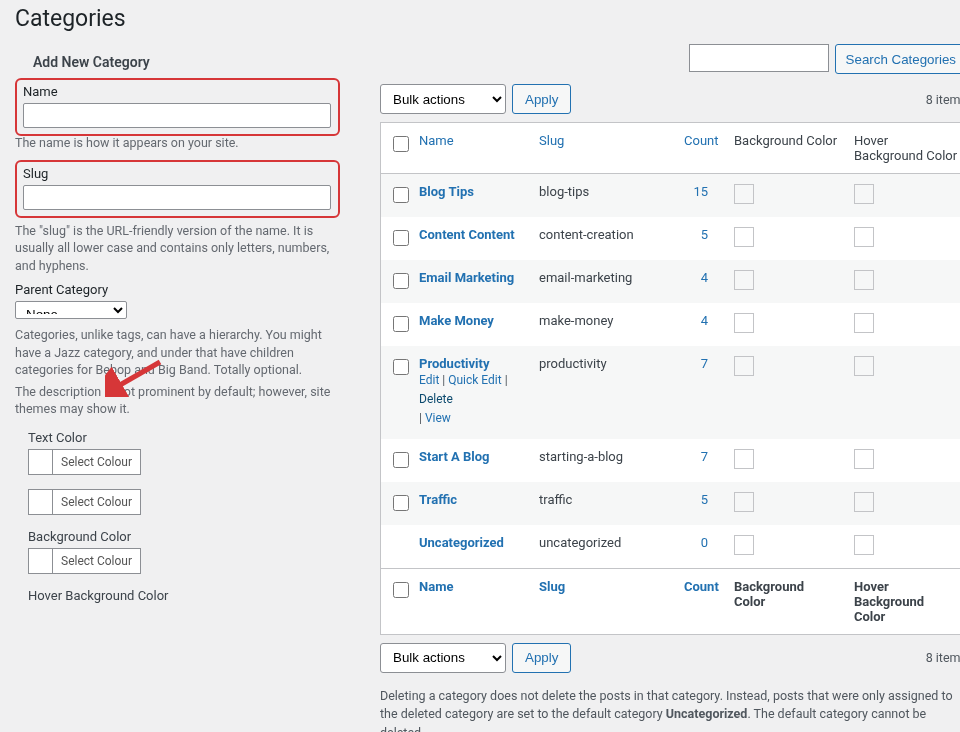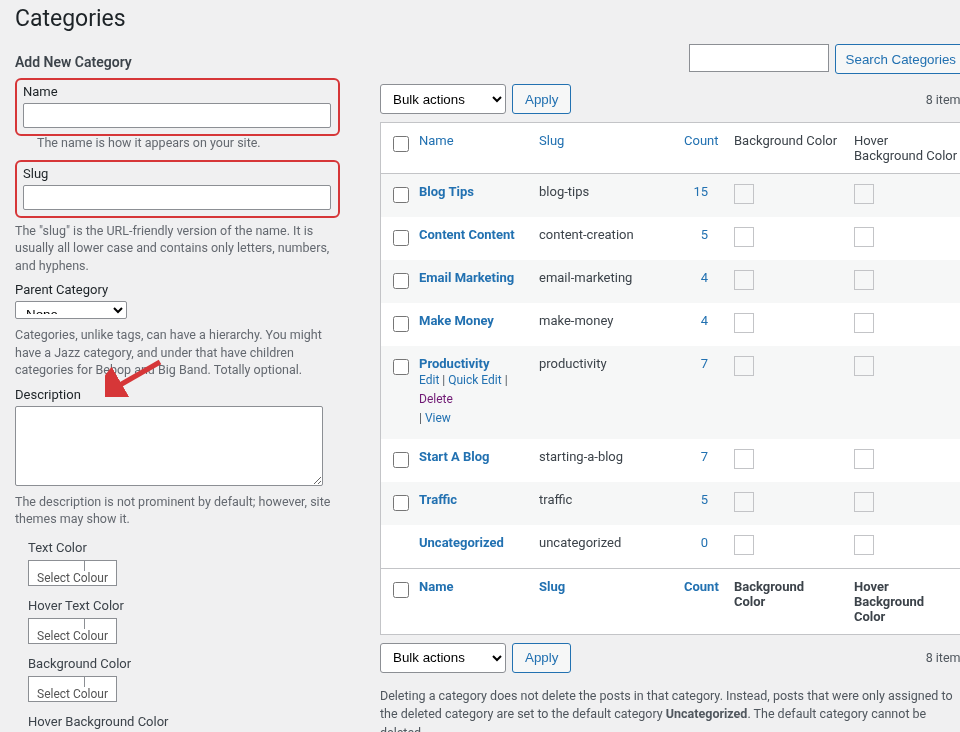--- a/index.html
+++ b/index.html
@@ -13,53 +13,53 @@
     width: 960px;
   }
   h1 { font-size: 23px; font-weight: 400; margin: 0 0 12px; color:#1d2327;}
   a { color: #2271b1; text-decoration: none; }
   .top-area { display:flex; gap:20px; align-items:flex-start;}
   .left-col { width: 325px; flex:0 0 325px; }
   .right-col { flex:1; margin-left:20px; position:relative;}
   .search-row { display:flex; justify-content:flex-end; gap:6px; margin-bottom:10px;}
   .search-row input[type=text]{ width:140px; height:28px; border:1px solid #8c8f94; padding:0 6px; background:#fff;}
   .search-row button { height:30px; padding:0 10px; border:1px solid #2271b1; background:#f6f7f7; color:#2271b1; border-radius:3px; cursor:pointer;}
-  .sub-heading { font-size:14px; font-weight:600; margin:10px 0 8px; }
+  .sub-heading { font-size:14px; font-weight:600; margin:10px 18px 8px; }
   .form-row { margin: 8px 0 0; }
   .form-row label { display:block; margin-bottom:4px; font-size:13px; color:#1d2327;}
   .form-row input[type=text], .form-row select, .form-row textarea {
     width: 308px; border:1px solid #8c8f94; background:#fff; padding:4px 6px; border-radius:2px;
   }
   .form-row select { width:112px; height:18px; }
   .form-row textarea { height:80px; resize:both; }
   .hint { font-size:12.5px; color:#646970; line-height:1.4; margin-top:4px; max-width:320px;}
   .color-row { margin:12px 13px 4px; }
   .color-row .label { font-size:13px; margin-bottom:4px;}
-  .select-colour { display:inline-flex; align-items:center; border:1px solid #8c8f94; height:26px; background:#fff; cursor:pointer;flex-direction:column;}
+  .select-colour { display:inline-flex; align-items:center; border:1px solid #8c8f94; height:26px; background:#fff; cursor:pointer;}
   .select-colour .swatch { width:24px; height:24px; border-right:1px solid #8c8f94; background:#fff;}
   .select-colour .txt { padding:0 8px; font-size:12px; color:#555;}
   .highlight-box { border:2px solid #d63638; border-radius:6px; padding:4px 6px 6px; margin-top:8px;}
   .table-wrap { background:#fff; border:1px solid #c3c4c7; }
   table.cats { width:100%; border-collapse:collapse; table-layout:fixed;}
   table.cats th, table.cats td { text-align:left; padding:10px 8px; font-size:13px; vertical-align:top;}
   table.cats thead th { font-weight:400; border-bottom:1px solid #c3c4c7;}
   table.cats tfoot th { border-top:1px solid #c3c4c7;}
   table.cats tbody tr { border-bottom:0; }
   table.cats tbody tr:nth-child(odd){ background:#f6f7f7;}
   table.cats tbody tr:nth-child(even){ background:#fff;}
   .col-cb { width:30px;}
   .col-name { width:120px;}
   .col-slug { width:145px;}
   .col-count { width:50px; text-align:right;}
   .col-bg { width:120px;}
   .col-hbg { width:120px;}
   .th-sortable { color:#2271b1; cursor:pointer;}
   .row-name { font-weight:700; }
   .row-actions { font-size:12px; color:#50575e; line-height:1.6;}
-  .row-actions .del { color:#701a75; }
+  .row-actions .del { color:#0c4a6e; }
   .count-link { text-align:right; display:block; padding-right:10px;}
   .color-box { width:20px; height:20px; border:1px solid #c3c4c7; display:inline-block;}
   .bulk-row { display:flex; justify-content:space-between; align-items:center; margin:8px 0;}
   .bulk-left { display:flex; gap:6px; align-items:center;}
   select.bulk { height:30px; border:1px solid #8c8f94; background:#fff; padding:0 24px 0 8px; border-radius:3px; min-width:110px;}
   button.apply { height:30px; padding:0 12px; border:1px solid #2271b1; background:#f6f7f7; color:#2271b1; border-radius:3px; cursor:pointer;}
   .items-count { font-size:12.5px; color:#50575e;}
   .footer-note { font-size:12.5px; color:#50575e; margin-top:14px; line-height:1.5;}
   .arrow-red { position:absolute; pointer-events:none; z-index:5;}
   input[type=checkbox]{ width:16px; height:16px; border:1px solid #8c8f94; border-radius:3px;}
@@ -83,54 +83,49 @@
     </svg>
 
     <div class="sub-heading">Add New Category</div>
 
     <div class="highlight-box">
       <div class="form-row" style="margin-top:0;">
         <label>Name</label>
         <input type="text" style="">
       </div>
     </div>
-    <div class="hint" style="margin-top:-2px;margin-left:22px;">The name is how it appears on your site.</div>
+    <div class="hint" style="margin-top:-2px;">The name is how it appears on your site.</div>
 
     <div class="highlight-box">
       <div class="form-row" style="margin-top:0;">
         <label>Slug</label>
         <input type="text" style="">
       </div>
     </div>
     <div class="hint">The "slug" is the URL-friendly version of the name. It is usually all lower case and contains only letters, numbers, and hyphens.</div>
 
     <div class="form-row">
       <label>Parent Category</label>
       <select>
         <option>None</option>
       </select>
     </div>
     <div class="hint">Categories, unlike tags, can have a hierarchy. You might have a Jazz category, and under that have children categories for Bebop and Big Band. Totally optional.</div>
 
-    <div class="form-row">
-      <label>Description</label>
-      <textarea style=""></textarea>
-    </div>
     <div class="hint">The description is not prominent by default; however, site themes may show it.</div>
 
     <div class="color-row">
       <div class="label">Text Color</div>
       <div class="select-colour">
         <span class="swatch"></span>
         <span class="txt">Select Colour</span>
       </div>
     </div>
 
     <div class="color-row">
-      <div class="label">Hover Text Color</div>
       <div class="select-colour">
         <span class="swatch"></span>
         <span class="txt">Select Colour</span>
       </div>
     </div>
 
     <div class="color-row">
       <div class="label">Background Color</div>
       <div class="select-colour">
         <span class="swatch"></span>

